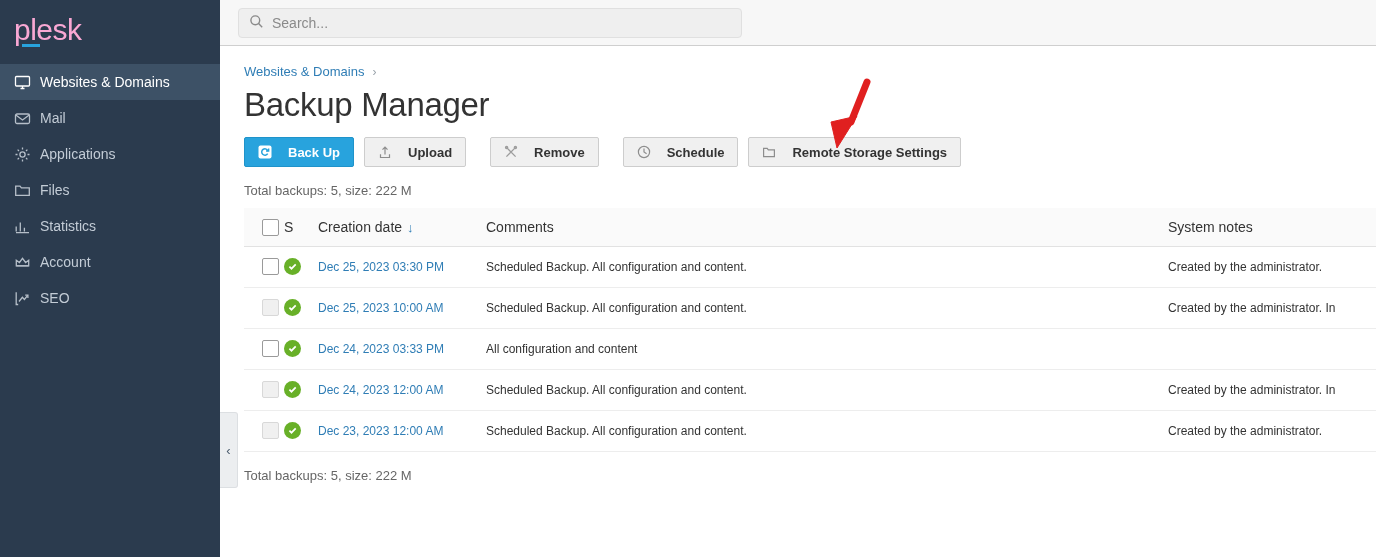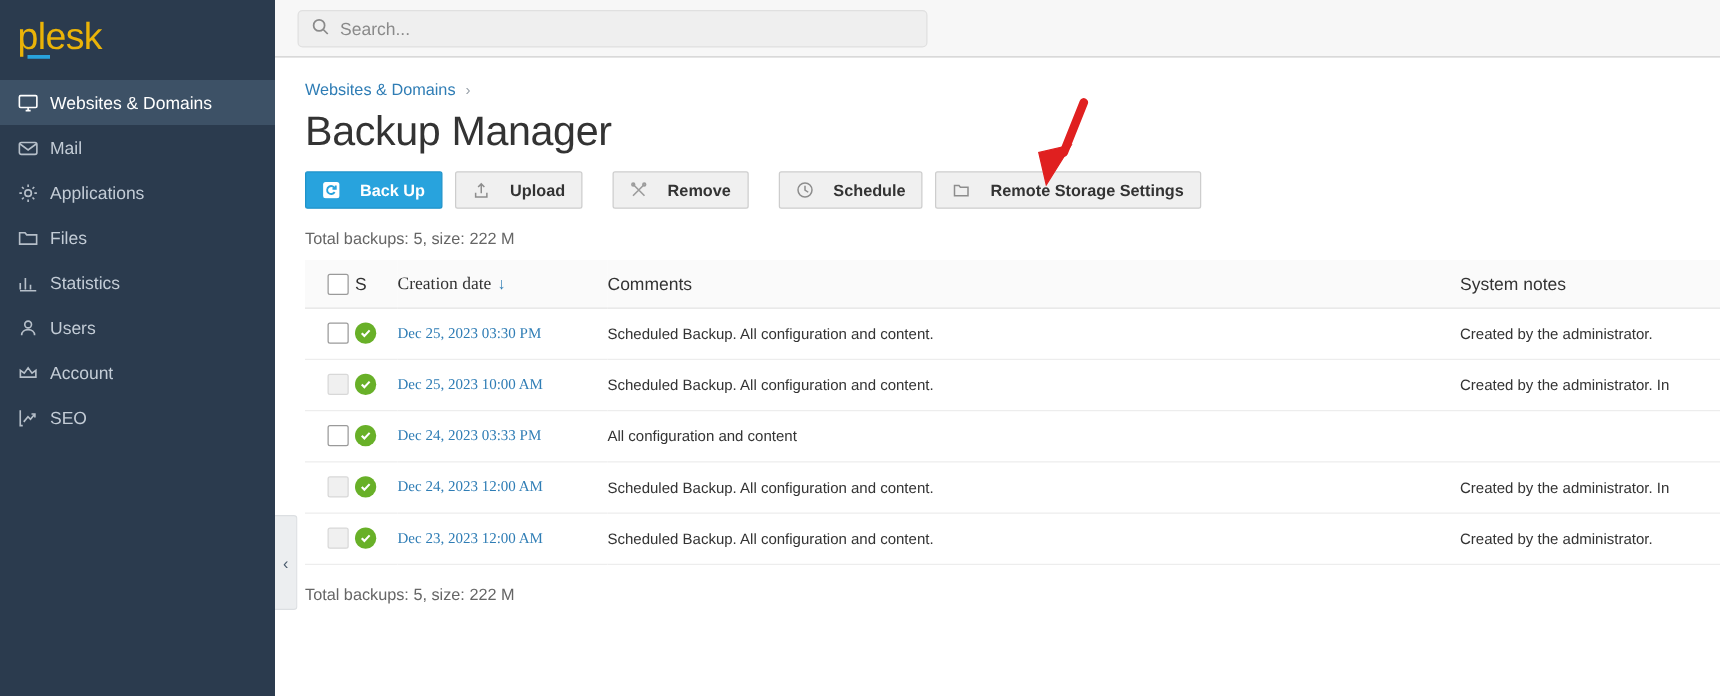--- a/index.html
+++ b/index.html
@@ -11,21 +11,21 @@
     color:#333333;
   }
   .app { display:flex; width:1376px; height:557px; position:relative; }
 
   
   .sidebar {
     width:220px; flex:0 0 220px; height:557px;
     background:#2b3b4e; position:relative; z-index:5;
   }
   .logo-area { height:60px; display:flex; align-items:center; padding-left:14px; }
-  .logo { position:relative; color:#eab308; font-size:30px; font-weight:400;
+  .logo { position:relative; color:#f9a8d4; font-size:30px; font-weight:400;
           letter-spacing:-0.5px; line-height:1; font-family:"Liberation Sans", sans-serif; }
   .logo .dash { position:absolute; left:8px; bottom:-2px; width:18px; height:3px;
                 background:#28a3dd; }
   .nav { margin-top:4px; }
   .nav-item {
     display:flex; align-items:center; height:36px; padding-left:14px;
     color:#c3ccd6; font-size:14px; cursor:pointer;
   }
   .nav-item.active { background:#3d5166; color:#ffffff; }
   .nav-ico { width:26px; flex:0 0 26px; display:flex; align-items:center; }
@@ -94,21 +94,21 @@
     background:#fafafa; border-bottom:1px solid #e2e2e2;
     text-align:left; font-weight:400; font-size:14px; color:#333333;
     height:38px; vertical-align:middle; padding:0;
   }
   .tbl tbody td {
     border-bottom:1px solid #ededed; height:41px; vertical-align:middle;
     padding:0; font-size:12px; color:#333333;
   }
   .c-check { width:40px; padding-left:18px !important; }
   .c-status { width:34px; }
-  .c-date { width:168px;font-family:Liberation Serif, serif; }
+  .c-date { width:168px; }
   .c-comments { width:682px; }
   .c-notes { width:228px; }
 
   .cb {
     width:17px; height:17px; border:1px solid #9a9a9a; border-radius:2px;
     background:#ffffff; display:block; cursor:pointer;
   }
   .cb.disabled { background:#f0f0f0; border-color:#d8d8d8; cursor:default; }
 
   .status-ok {
@@ -178,29 +178,20 @@
 
       <div class="nav-item">
         <span class="nav-ico">
           <svg width="17" height="17" viewBox="0 0 17 17" fill="none" stroke="#b6bfc9" stroke-width="1.3">
             <path d="M2.2 13.6V8.4M6.3 13.6V4.4M10.4 13.6V9.8M2 14.6h13"></path>
           </svg>
         </span>
         <span class="nav-label">Statistics</span>
       </div>
 
-      <div class="nav-item">
-        <span class="nav-ico">
-          <svg width="17" height="17" viewBox="0 0 17 17" fill="none" stroke="#b6bfc9" stroke-width="1.3">
-            <circle cx="8.5" cy="5.6" r="2.7"></circle>
-            <path d="M3.3 14.2c0-2.9 2.3-4.5 5.2-4.5s5.2 1.6 5.2 4.5"></path>
-          </svg>
-        </span>
-        <span class="nav-label">Users</span>
-      </div>
 
       <div class="nav-item">
         <span class="nav-ico">
           <svg width="17" height="17" viewBox="0 0 17 17" fill="none" stroke="#b6bfc9" stroke-width="1.3">
             <path d="M2.3 11.8V6.3l3.1 2.2L8.5 4.3l3.1 4.2 3.1-2.2v5.5z"></path>
             <path d="M2.3 11.8h12.4"></path>
           </svg>
         </span>
         <span class="nav-label">Account</span>
       </div>

